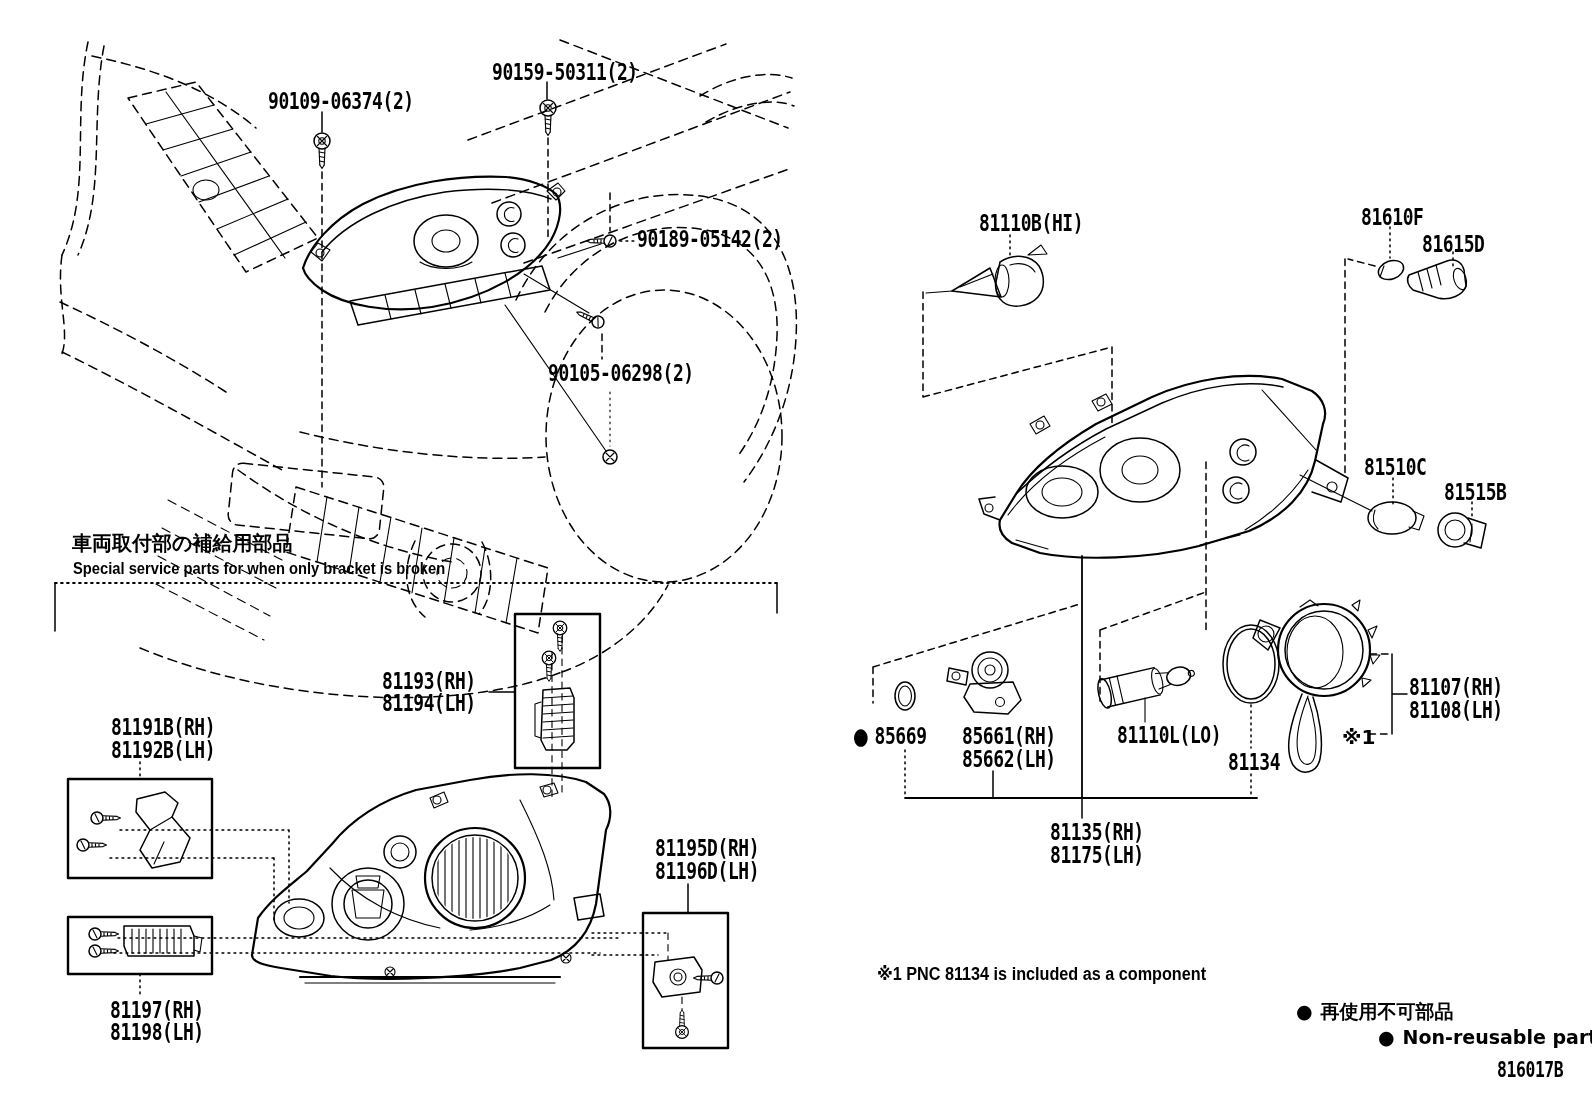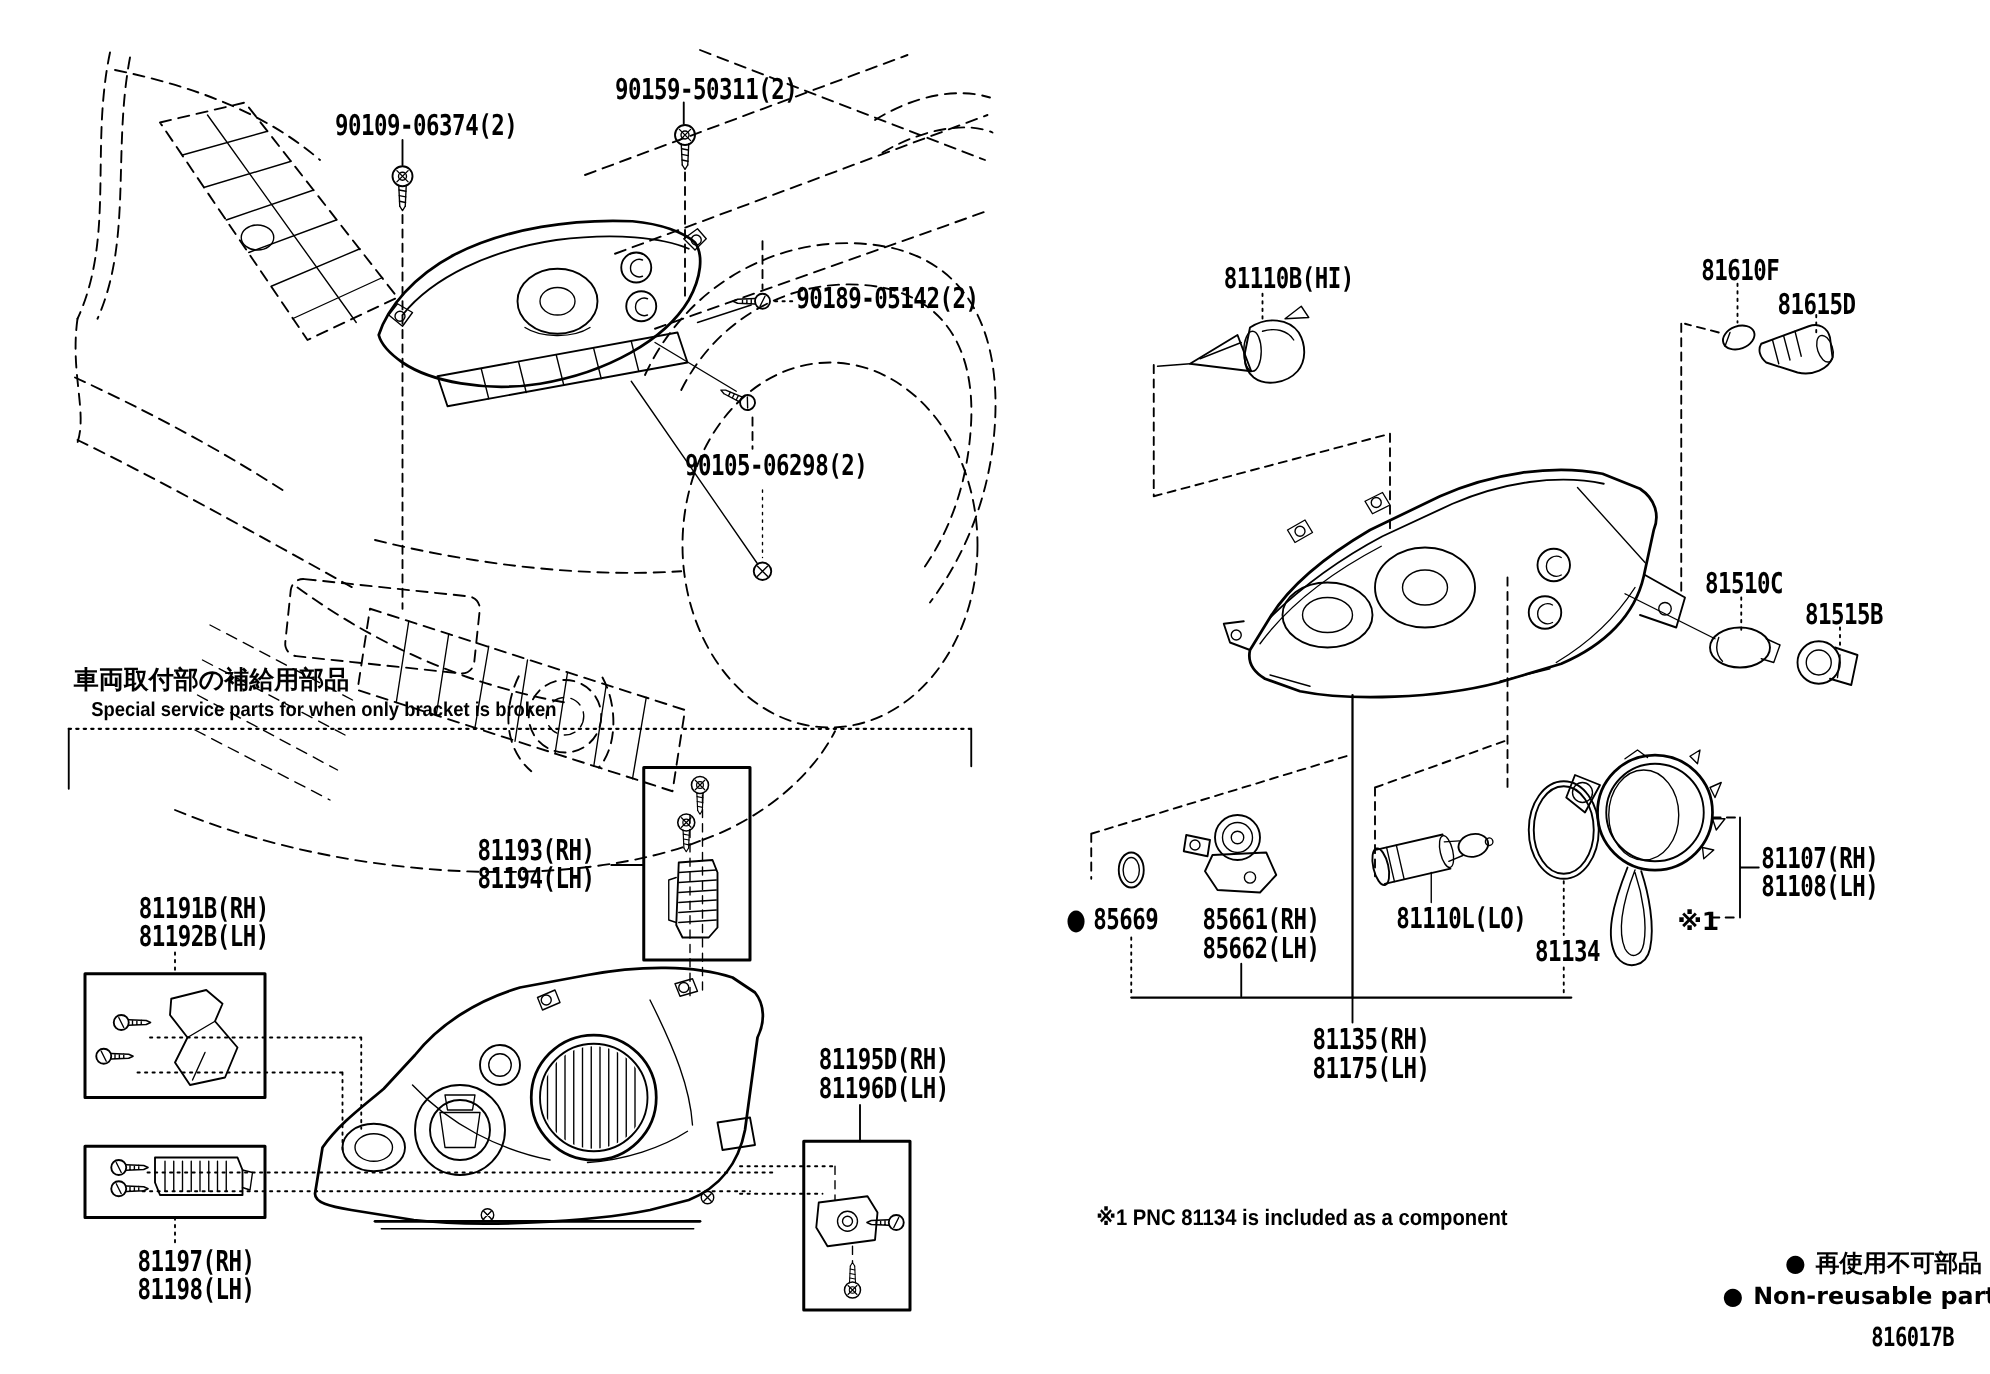--- a/index.html
+++ b/index.html
@@ -309,21 +309,21 @@
     <path d="M1302,694 C1290,724 1284,749 1293,765 C1302,777 1317,773 1320,759 C1324,741 1319,715 1313,697"></path>
     <path class="thin" d="M1308,696 C1298,722 1294,745 1300,759 C1305,768 1313,765 1315,755 C1318,739 1314,716 1308,698"></path>
   </g>
 </svg>
 
   <div class="lbl pn" style="left:268px;top:90px">90109-06374(2)</div>
   <div class="lbl pn" style="left:492px;top:61px">90159-50311(2)</div>
   <div class="lbl pn" style="left:637px;top: 228px">90189-05142(2)</div>
   <div class="lbl pn" style="left:548px;top:362px">90105-06298(2)</div>
 
-  <div class="lbl jp" style="left:59px;top:531px">車両取付部の補給用部品</div>
+  <div class="lbl jp" style="left:72px;top:531px">車両取付部の補給用部品</div>
   <div class="lbl en" style="left:73px;top:559px">Special service parts for when only bracket is broken</div>
 
   <div class="lbl pn" style="left:111px;top:716px">81191B(RH)</div>
   <div class="lbl pn" style="left:111px;top:739px">81192B(LH)</div>
   <div class="lbl pn" style="left:382px;top:670px">81193(RH)</div>
   <div class="lbl pn" style="left:382px;top:692px">81194(LH)</div>
   <div class="lbl pn" style="left:110px;top:999px">81197(RH)</div>
   <div class="lbl pn" style="left:110px;top:1021px">81198(LH)</div>
   <div class="lbl pn" style="left:655px;top:837px">81195D(RH)</div>
   <div class="lbl pn" style="left:655px;top:860px">81196D(LH)</div>
@@ -340,17 +340,17 @@
   <div class="lbl pn" style="left:1117px;top:724px">81110L(LO)</div>
   <div class="lbl pn" style="left:1228px;top:751px">81134</div>
   <div class="lbl pn" style="left:1409px;top:676px">81107(RH)</div>
   <div class="lbl pn" style="left:1409px;top:699px">81108(LH)</div>
   <div class="lbl ref" style="left:1342px;top:726px">※1</div>
   <div class="lbl pn" style="left:1050px;top:821px">81135(RH)</div>
   <div class="lbl pn" style="left:1050px;top:844px">81175(LH)</div>
 
   <div class="lbl note" style="left:877px;top:963px">※1 PNC 81134 is included as a component</div>
 
-  <div class="lbl legend" style="left:1428px;top:1000px"><span class="b">●</span><span>再使用不可部品</span></div>
+  <div class="lbl legend" style="left:1296px;top:1000px"><span class="b">●</span><span>再使用不可部品</span></div>
   <div class="lbl legend" style="left:1378px;top:1026px"><span class="b">●</span><span>Non-reusable part</span></div>
   <div class="lbl pn" style="left:1497px;top:1059px;font-size:21px">816017B</div>
 
 </div>
 
 </body></html>

